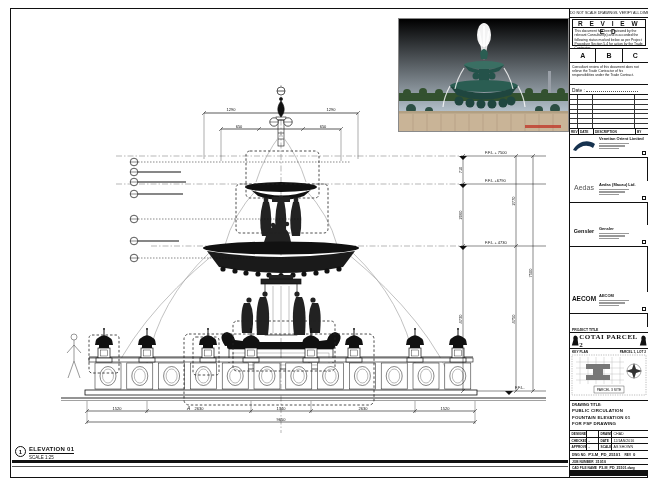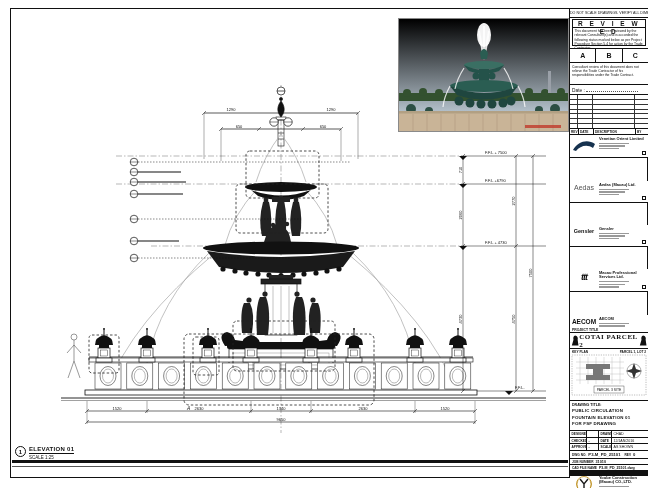--- a/index.html
+++ b/index.html
@@ -550,30 +550,20 @@
     <div class="pbox crow consult" style="top:171px;height:22px">
       <div class="logo logotext" style="font-size:5.5px">Gensler</div>
       <div class="cinfo">
             <div class="cname">Gensler</div>
         <div class="addr w1"></div>
             <div class="addr w2"></div>
             <div class="addr w3"></div>
           </div>
       <div class="chk"></div>
     </div>
-    <div class="pbox crow consult" style="top:193px;height:23px">
-      <div class="logo logotext" style="font-size:9px;font-style:italic;letter-spacing:-1px">ttt</div>
-      <div class="cinfo">
-            <div class="cname">Macau Professional Services Ltd.</div>
-        <div class="addr w1"></div>
-            <div class="addr w2"></div>
-            <div class="addr w3"></div>
-          </div>
-      <div class="chk"></div>
-    </div>
     <div class="pbox crow consult" style="top:216px;height:22px">
       <div class="logo logotext" style="font-size:6.5px">AECOM</div>
       <div class="cinfo">
             <div class="cname">AECOM</div>
         <div class="addr w1"></div>
             <div class="addr w2"></div>
             <div class="addr w3"></div>
           </div>
       <div class="chk"></div>
     </div>

